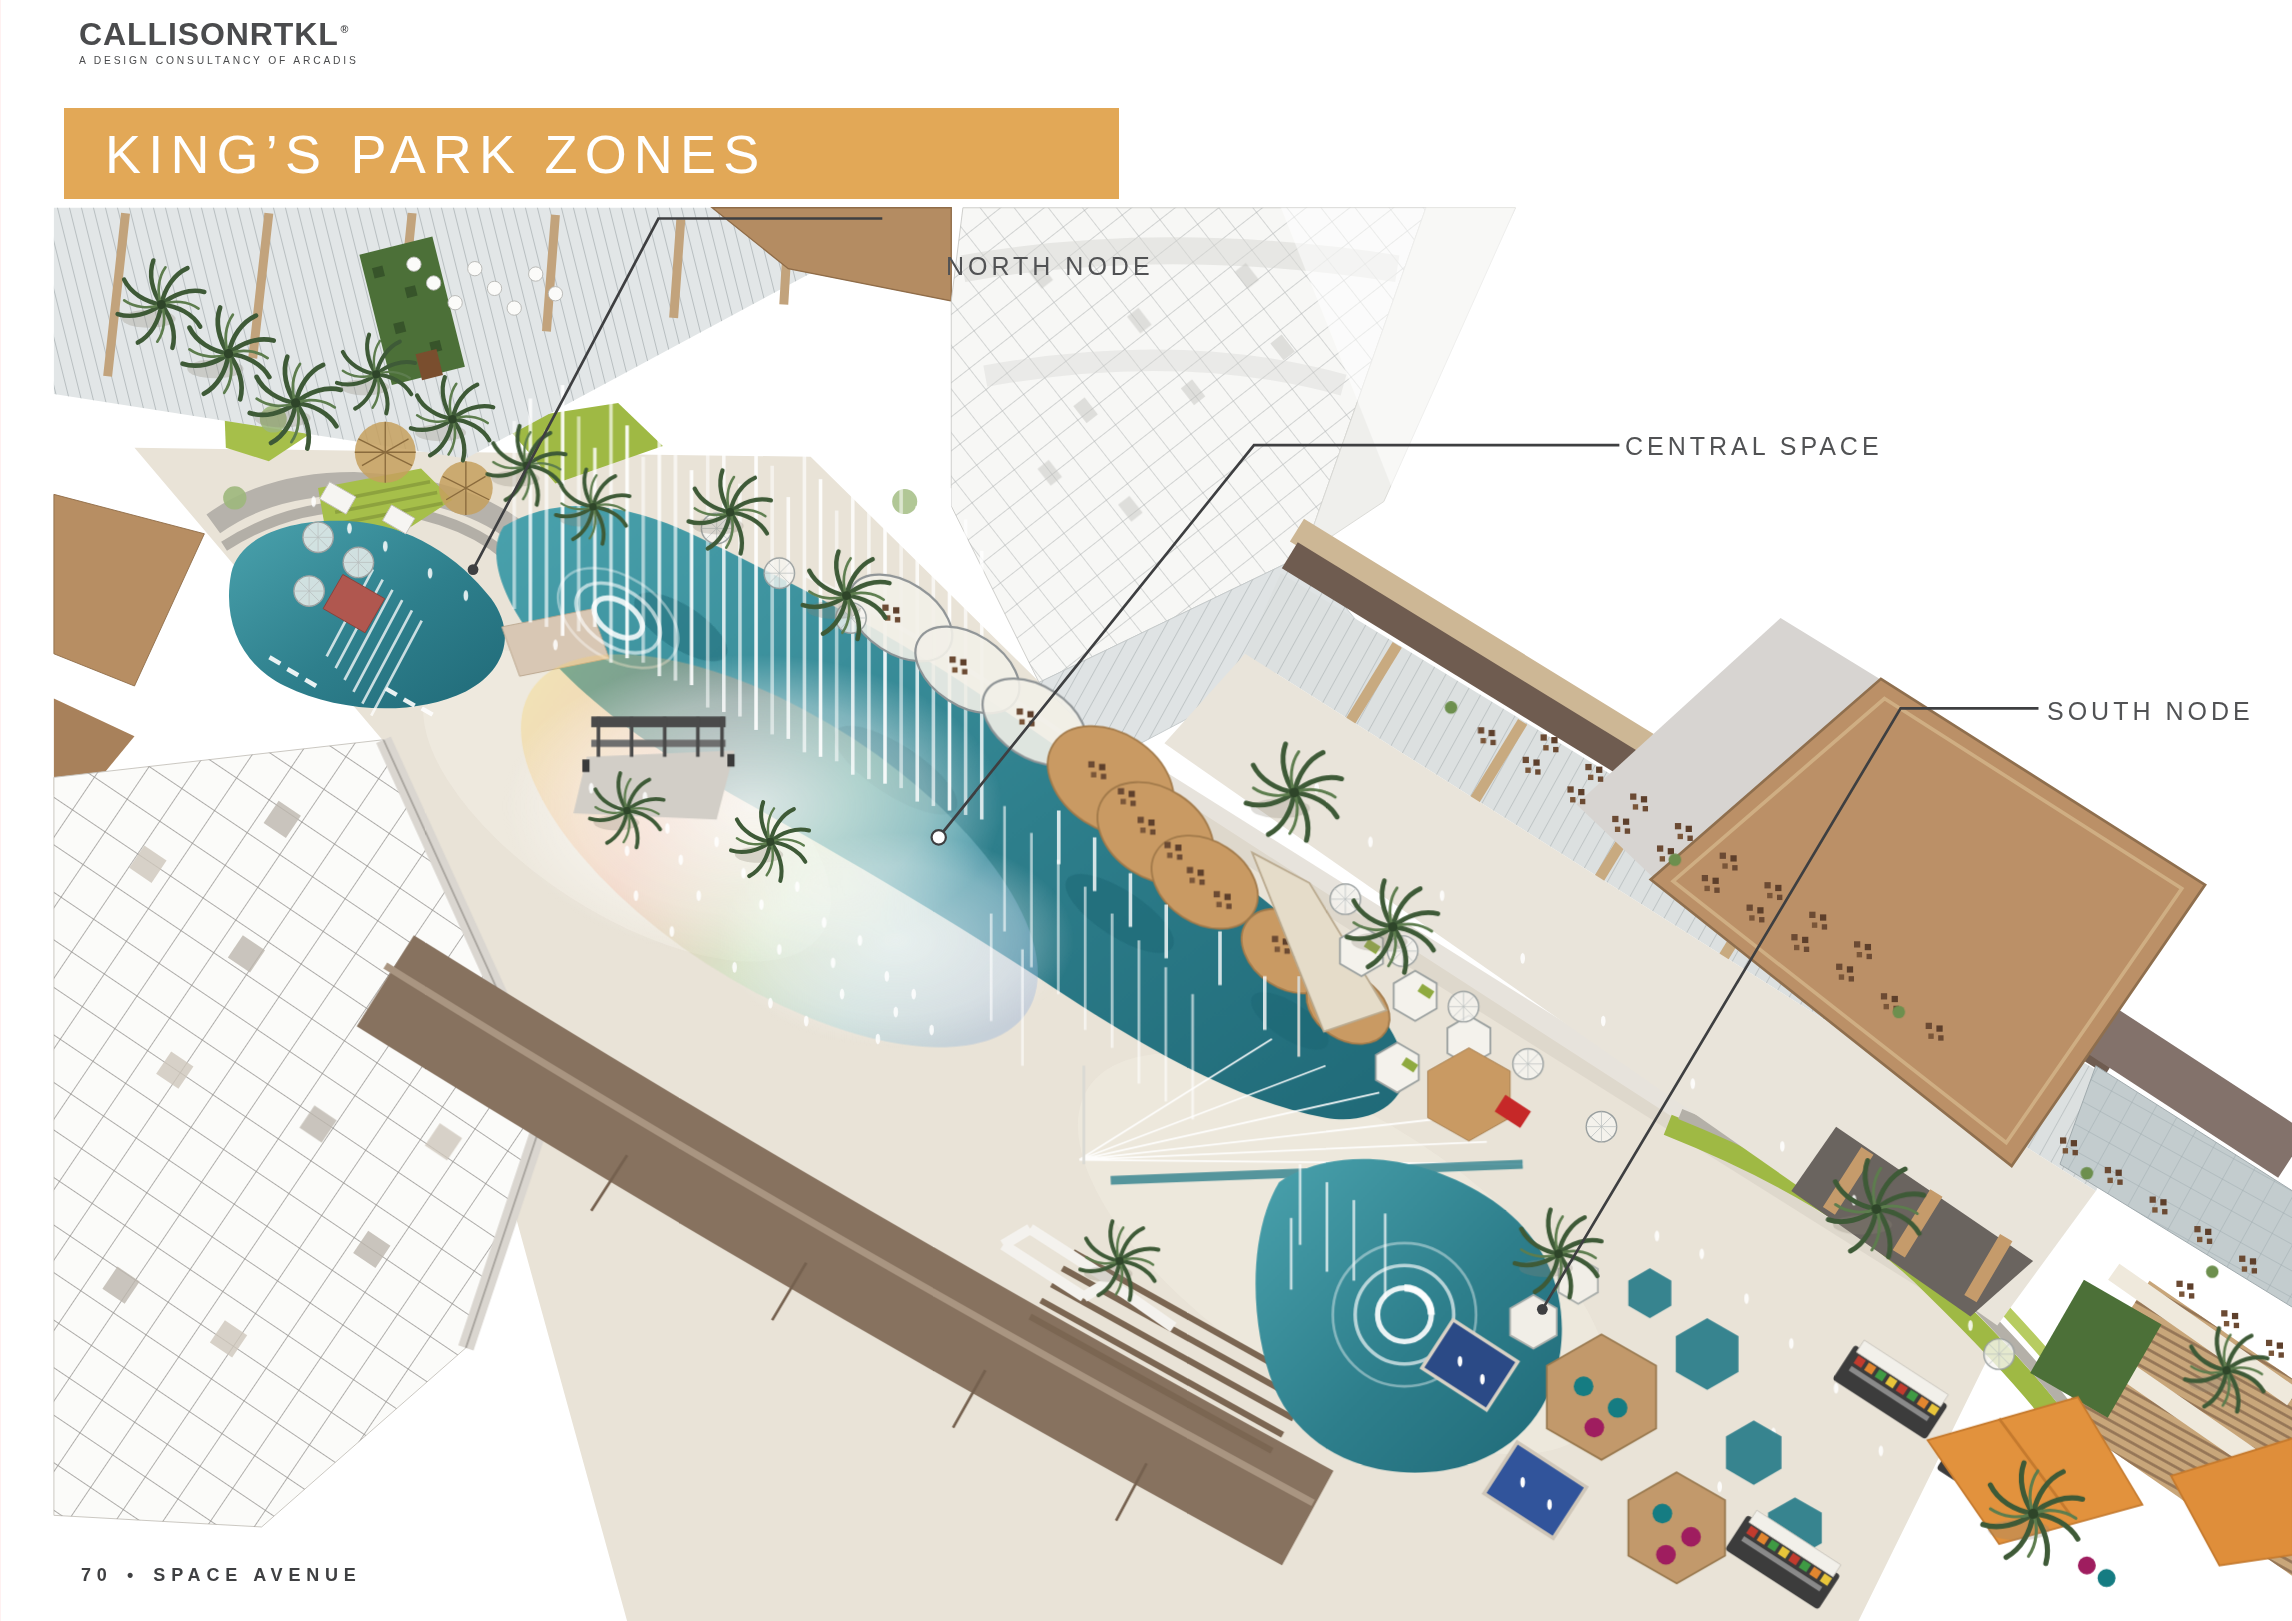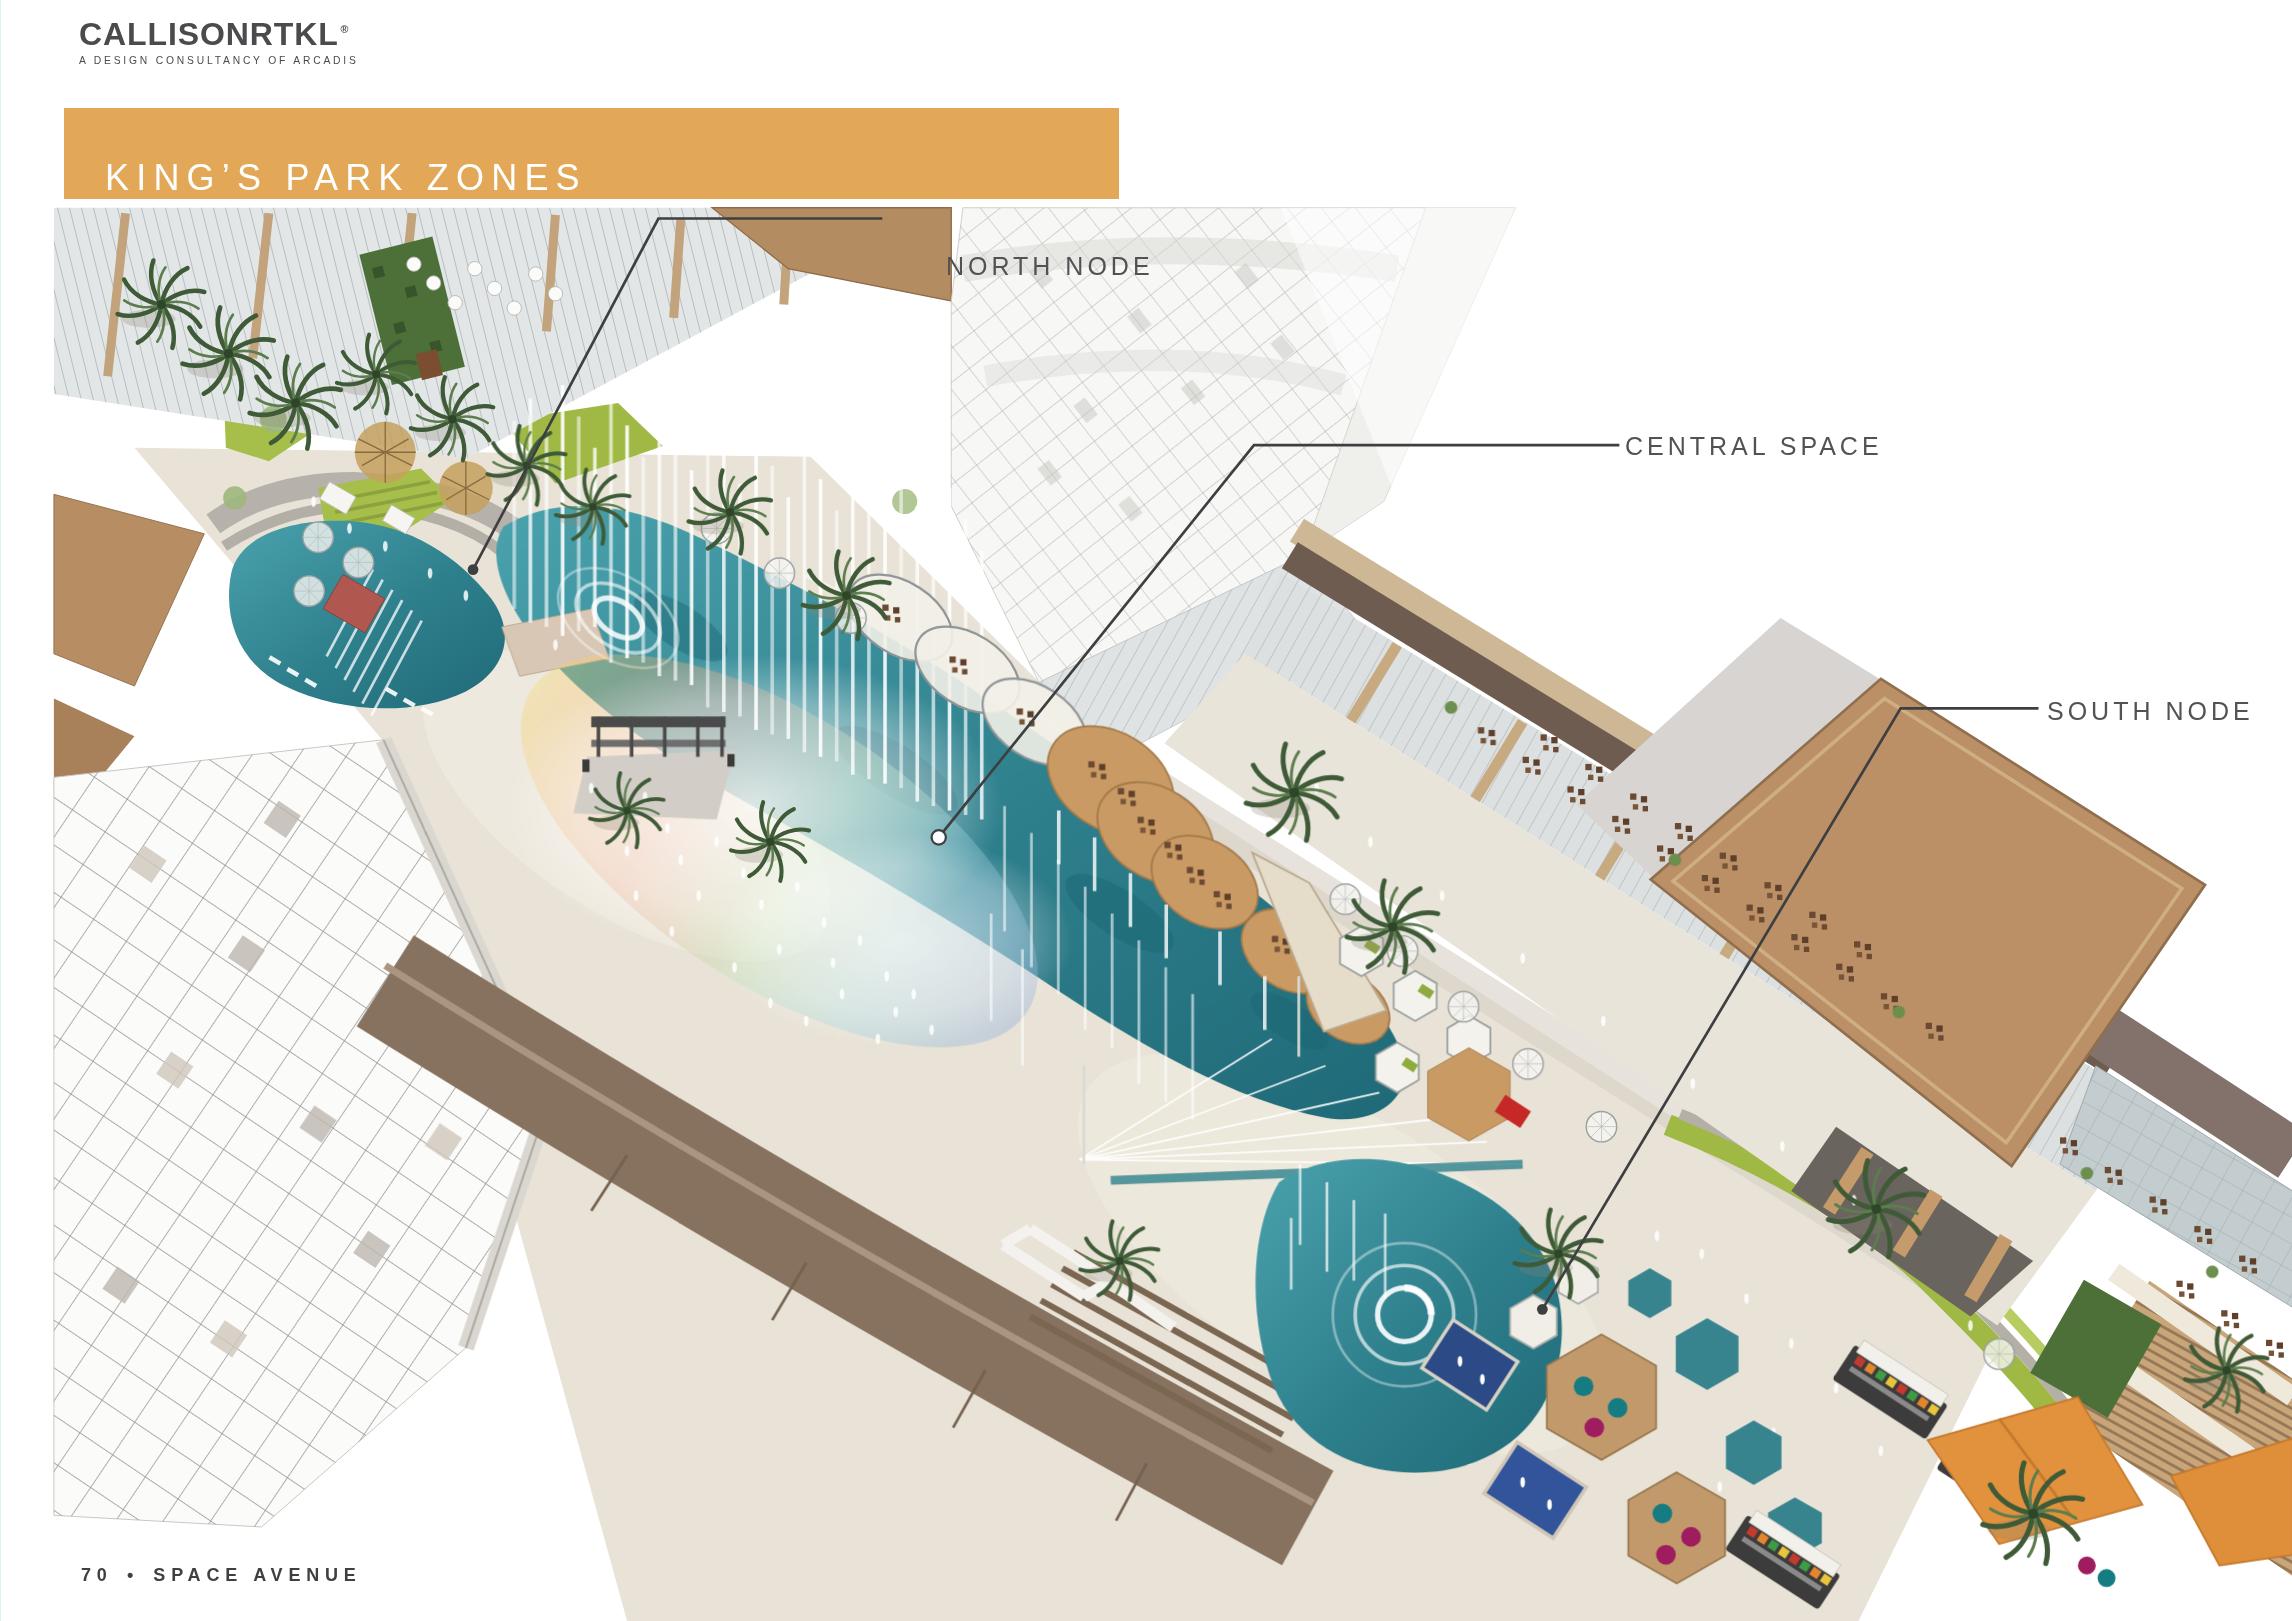--- a/index.html
+++ b/index.html
@@ -1,25 +1,25 @@
 <!DOCTYPE html>
 <html style="--banner-gold: #E2A857; --logo-gray: #4A4B4D; --label-gray: #515254; --footer-gray: #3F4042; --leader-line: #3E3F41; --pool-teal: #2E7F8C; --pool-teal-dark: #1F6472; --pool-navy: #2B4A86; --roof-tan: #BB9067; --roof-taupe: #6F5C50; --lawn-green: #A6BF4A; --palm-green: #3E5A37; --sail-orange: #E2923D; --paving-beige: #E9E3D7; --glass-gray: #DCE0E0; --accent-red: #C62828; --beanbag-magenta: #9F1D5F; --beanbag-teal: #157C82;font-size:14.3px"><head>
 <meta charset="utf-8">
 <style>
   html,body{margin:0;padding:0;background:#ffffff;}
-  .page{position:relative;width:2293px;height:1621px;background:#14b8a6;overflow:hidden;
+  .page{position:relative;width:2293px;height:1621px;background:#fca5a5;overflow:hidden;
         font-family:"Liberation Sans",sans-serif;}
   .art{position:absolute;left:0;top:0;width:2293px;height:1621px;}
   .brand{position:absolute;left:79px;top:18px;color:var(--logo-gray,#4a4b4d);}
   .brand-name{font-size:32px;font-weight:700;letter-spacing:0.9px;line-height:1;}
   .brand-name .reg{font-size:10.7px;vertical-align:super;margin-left:1.8px;font-weight:700;}
   .brand-tagline{margin-top:4.5px;font-size:10.3px;font-weight:400;letter-spacing:2.8px;}
   .title-banner{position:absolute;left:64px;top:108px;width:1055px;height:91px;
-        background:var(--banner-gold,#e2a857);color:#ffffff;display:flex;align-items:flex-end;
-        box-sizing:border-box;padding-left:41px;font-size:36px;font-weight:400;letter-spacing:7.2px;
+        background:var(--banner-gold,#e2a857);color:#ffffff;display:flex;align-items:center;
+        box-sizing:border-box;padding-left:41px;font-size:54px;font-weight:400;letter-spacing:7.2px;
         white-space:nowrap;}
   .anno{position:absolute;font-size:25px;letter-spacing:4px;font-weight:400;
         color:var(--label-gray,#515254);white-space:nowrap;}
   .anno.north{left:946px;top:206px;margin-top:46px;}
   .anno.central{left:1625px;top:432px;}
   .anno.south{left:2047px;top:697px;}
   .page-footer{position:absolute;left:81px;top:1565px;font-size:18px;font-weight:700;
         letter-spacing:5.8px;color:var(--footer-gray,#3f4042);white-space:nowrap;}
   .page-footer .sep{margin:0 14.3px;}
 </style>

